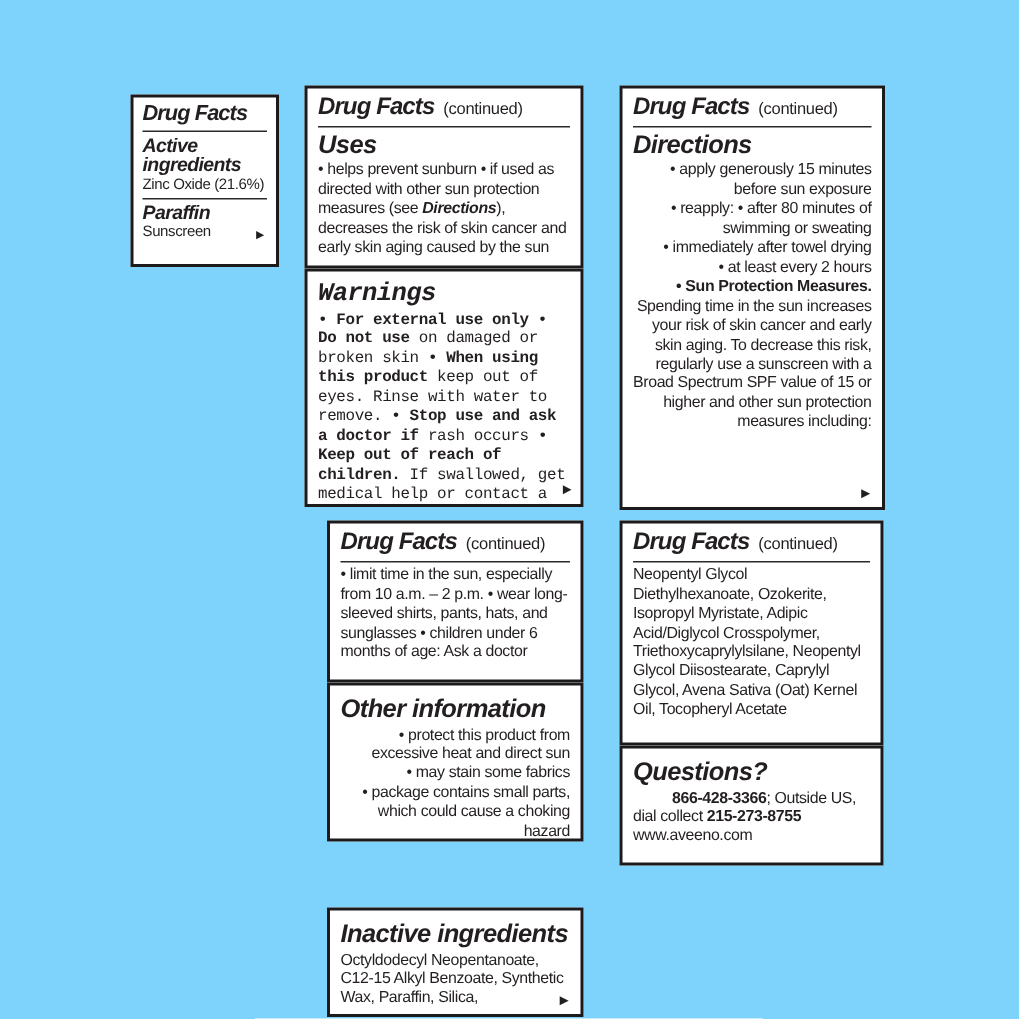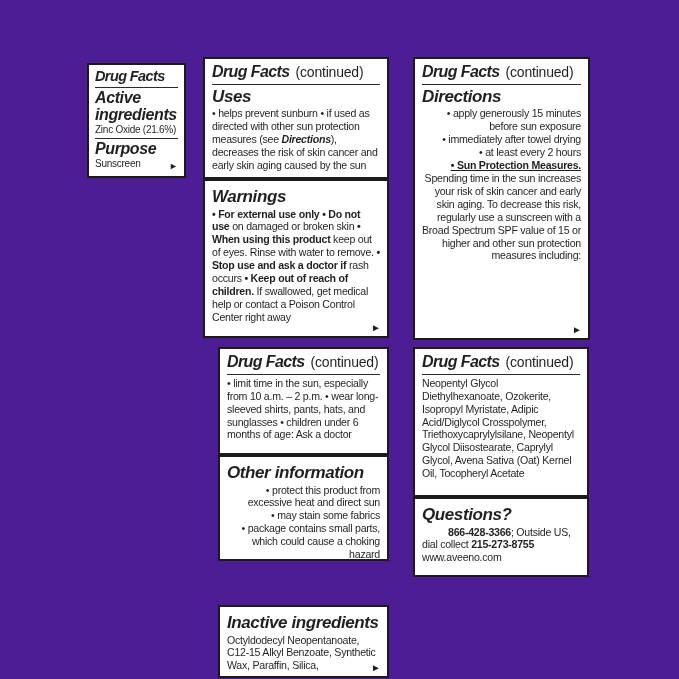--- a/index.html
+++ b/index.html
@@ -1,56 +1,56 @@
 <!DOCTYPE html>
 <html><head>
 <meta charset="utf-8">
 <style>
   html,body{margin:0;padding:0;background:#ffffff;}
   .canvas{
-    position:relative;width:679px;height:679px;background:#4c1d95;
+    position:relative;width:679px;height:679px;background:#7dd3fc;
     font-family:"Liberation Sans", sans-serif;color:#231f20;overflow:hidden;
   }
   .panel-stack{position:absolute;display:flex;flex-direction:column;}
   .box{
     border:2.4px solid #1c1a1b;background:#fff;box-sizing:border-box;
     padding:5px 7px 4px 7px;overflow:hidden;position:relative;
   }
   .box + .box{margin-top:0;}
   .title-row{display:flex;align-items:baseline;gap:6px;white-space:nowrap;}
   .df-title{
     font-size:16px;font-weight:bold;font-style:italic;letter-spacing:-0.6px;
     line-height:1.05;
   }
-  .continued{font-size:14px;letter-spacing:-0.2px;}
+  .continued{font-size:11px;letter-spacing:-0.2px;}
   .title-rule{border-bottom:1.6px solid #2a2a2a;margin:3px 0 2px 0;}
   .thin-rule{border-bottom:1.6px solid #2a2a2a;margin:2px 0 2px 0;}
   .sec-heading{
     font-size:17px;font-weight:bold;font-style:italic;letter-spacing:-0.4px;
     line-height:1.15;margin:1px 0 1px 0;
   }
   .body-text{
     font-size:10.6px;line-height:1.22;letter-spacing:-0.25px;
   }
   .body-text p{margin:0;text-align:right;}
   .corner-arrow{
     position:absolute;right:6px;bottom:3px;font-size:10px;line-height:1;
   }
   
   .p1{left:87px;top:63px;width:99px;}
   .p1 .box{height:115px;padding:4px 6px;}
   .p1 .df-title{font-size:14.5px;}
-  .p1 .sec-heading{font-size:16px;line-height:1.02;margin:2px 0 1px 0;}
+  .p1 .sec-heading{font-size:13px;line-height:1.02;margin:2px 0 1px 0;}
   .p1 .body-text{font-size:10px;}
   .purpose-row{display:flex;justify-content:space-between;align-items:flex-end;}
   .purpose-row .inline-arrow{font-size:9px;}
   
   .p2{left:203px;top:57px;width:186px;}
   .p2 .box-a{height:122px;}
-  .p2 .box-b{height:159px;}
+  .p2 .box-b{height:159px;font-family:Liberation Mono, monospace;}
   
   .p3{left:413px;top:57px;width:177px;}
   .p3 .box{height:283px;}
   
   .p4{left:218px;top:347px;width:171px;}
   .p4 .box-a{height:108px;}
   .p4 .box-b{height:106px;}
   .p4 .box-c{height:73px;margin-top:44px;}
   
   .p5{left:413px;top:347px;width:176px;}
@@ -64,21 +64,21 @@
 
   <div class="panel-stack p1">
     <div class="box">
       <div class="title-row">
         <span class="df-title">Drug Facts</span>
       </div>
       <div class="title-rule"></div>
       <div class="sec-heading">Active ingredients</div>
       <div class="body-text">Zinc Oxide (21.6%)</div>
       <div class="thin-rule"></div>
-      <div class="sec-heading">Purpose</div>
+      <div class="sec-heading">Paraffin</div>
       <div class="purpose-row">
         <span class="body-text">Sunscreen</span>
         <span class="inline-arrow">►</span>
       </div>
     </div>
   </div>
 
   <div class="panel-stack p2">
     <div class="box box-a">
       <div class="title-row">
@@ -99,23 +99,24 @@
   <div class="panel-stack p3">
     <div class="box">
       <div class="title-row">
         <span class="df-title">Drug Facts</span>
         <span class="continued">(continued)</span>
       </div>
       <div class="title-rule"></div>
       <div class="sec-heading">Directions</div>
       <div class="body-text">
         <p><span>• apply generously 15 minutes before sun exposure</span></p>
+        <p><span>• reapply:  • after 80 minutes of swimming or sweating</span></p>
         <p><span>• immediately after towel drying</span></p>
         <p><span>• at least every 2 hours</span></p>
-        <p><span style="font-weight: bold; text-decoration: underline;">• Sun Protection Measures.</span><span> Spending time in the sun increases your risk of skin cancer and early skin aging. To decrease this risk, regularly use a sunscreen with a Broad Spectrum SPF value of 15 or higher and other sun protection measures including:</span></p>
+        <p><span style="font-weight: bold;">• Sun Protection Measures.</span><span> Spending time in the sun increases your risk of skin cancer and early skin aging. To decrease this risk, regularly use a sunscreen with a Broad Spectrum SPF value of 15 or higher and other sun protection measures including:</span></p>
       </div>
       <span class="corner-arrow">►</span>
     </div>
   </div>
 
   <div class="panel-stack p4">
     <div class="box box-a">
       <div class="title-row">
         <span class="df-title">Drug Facts</span>
         <span class="continued">(continued)</span>

